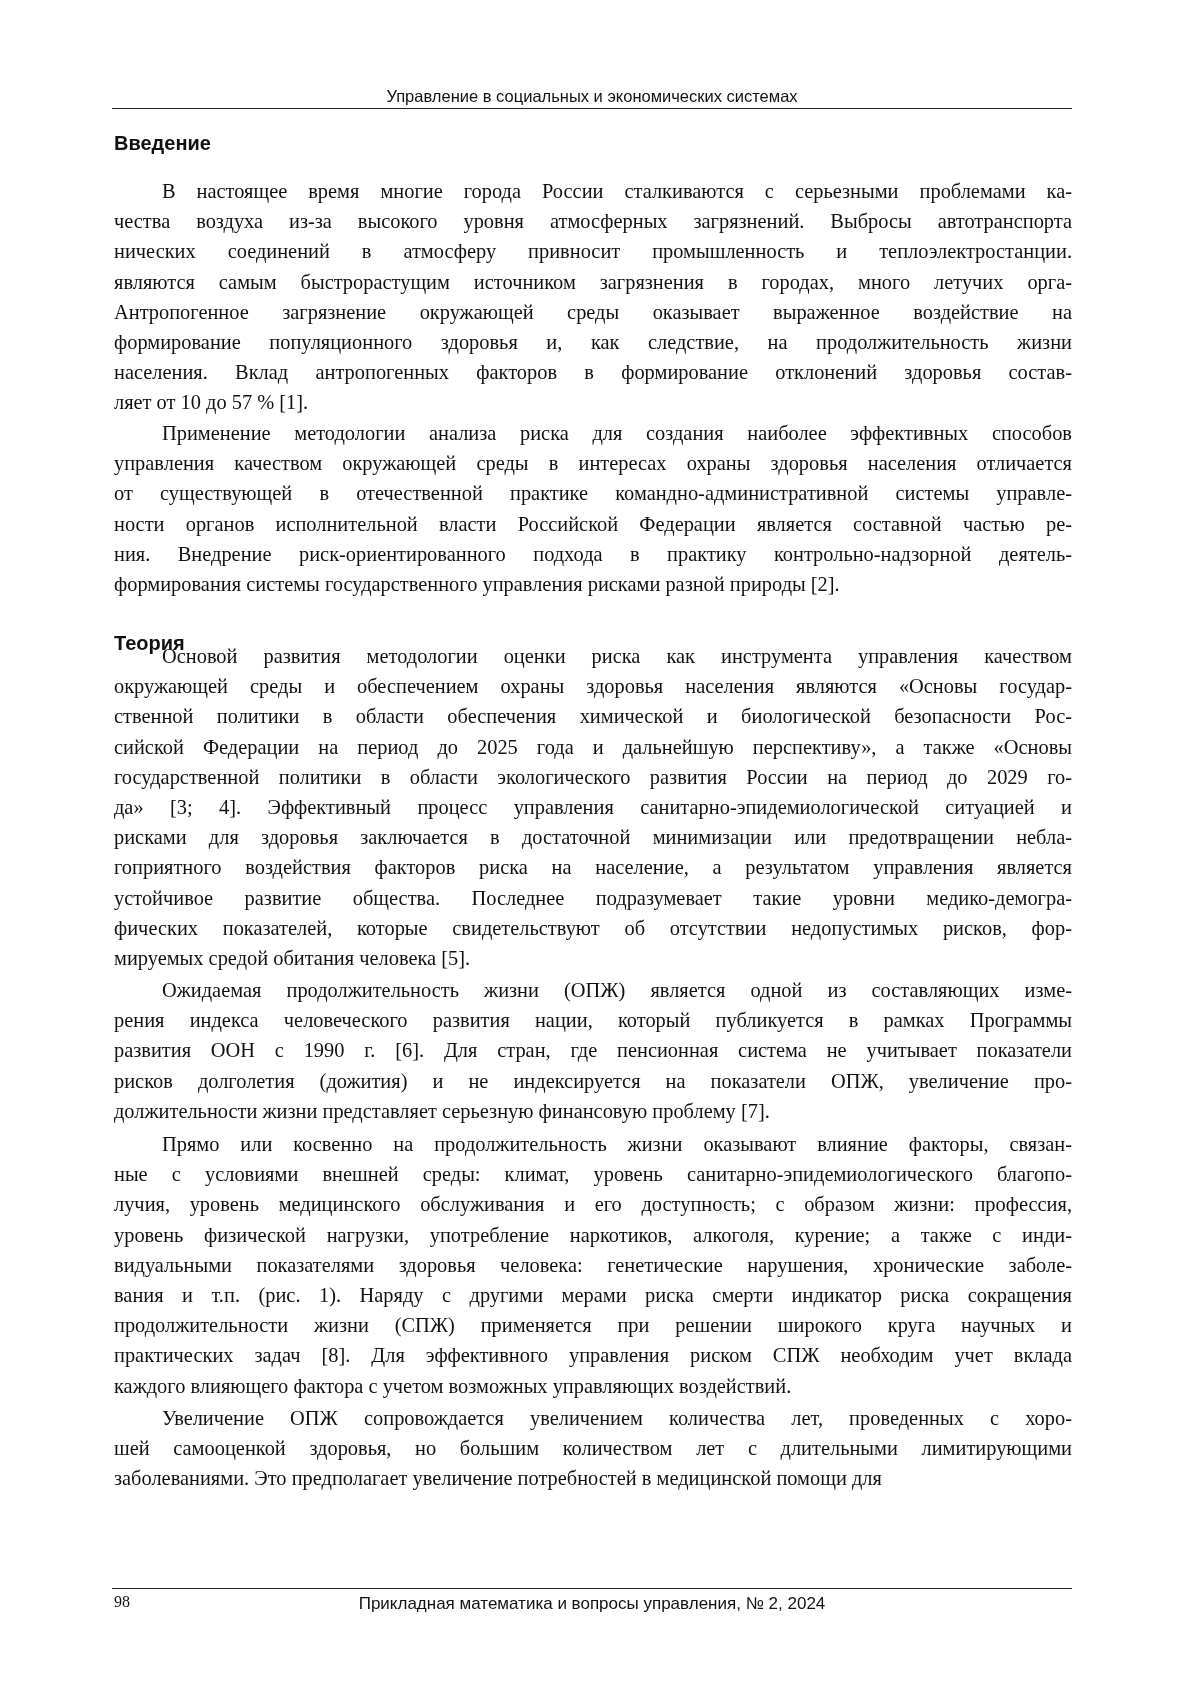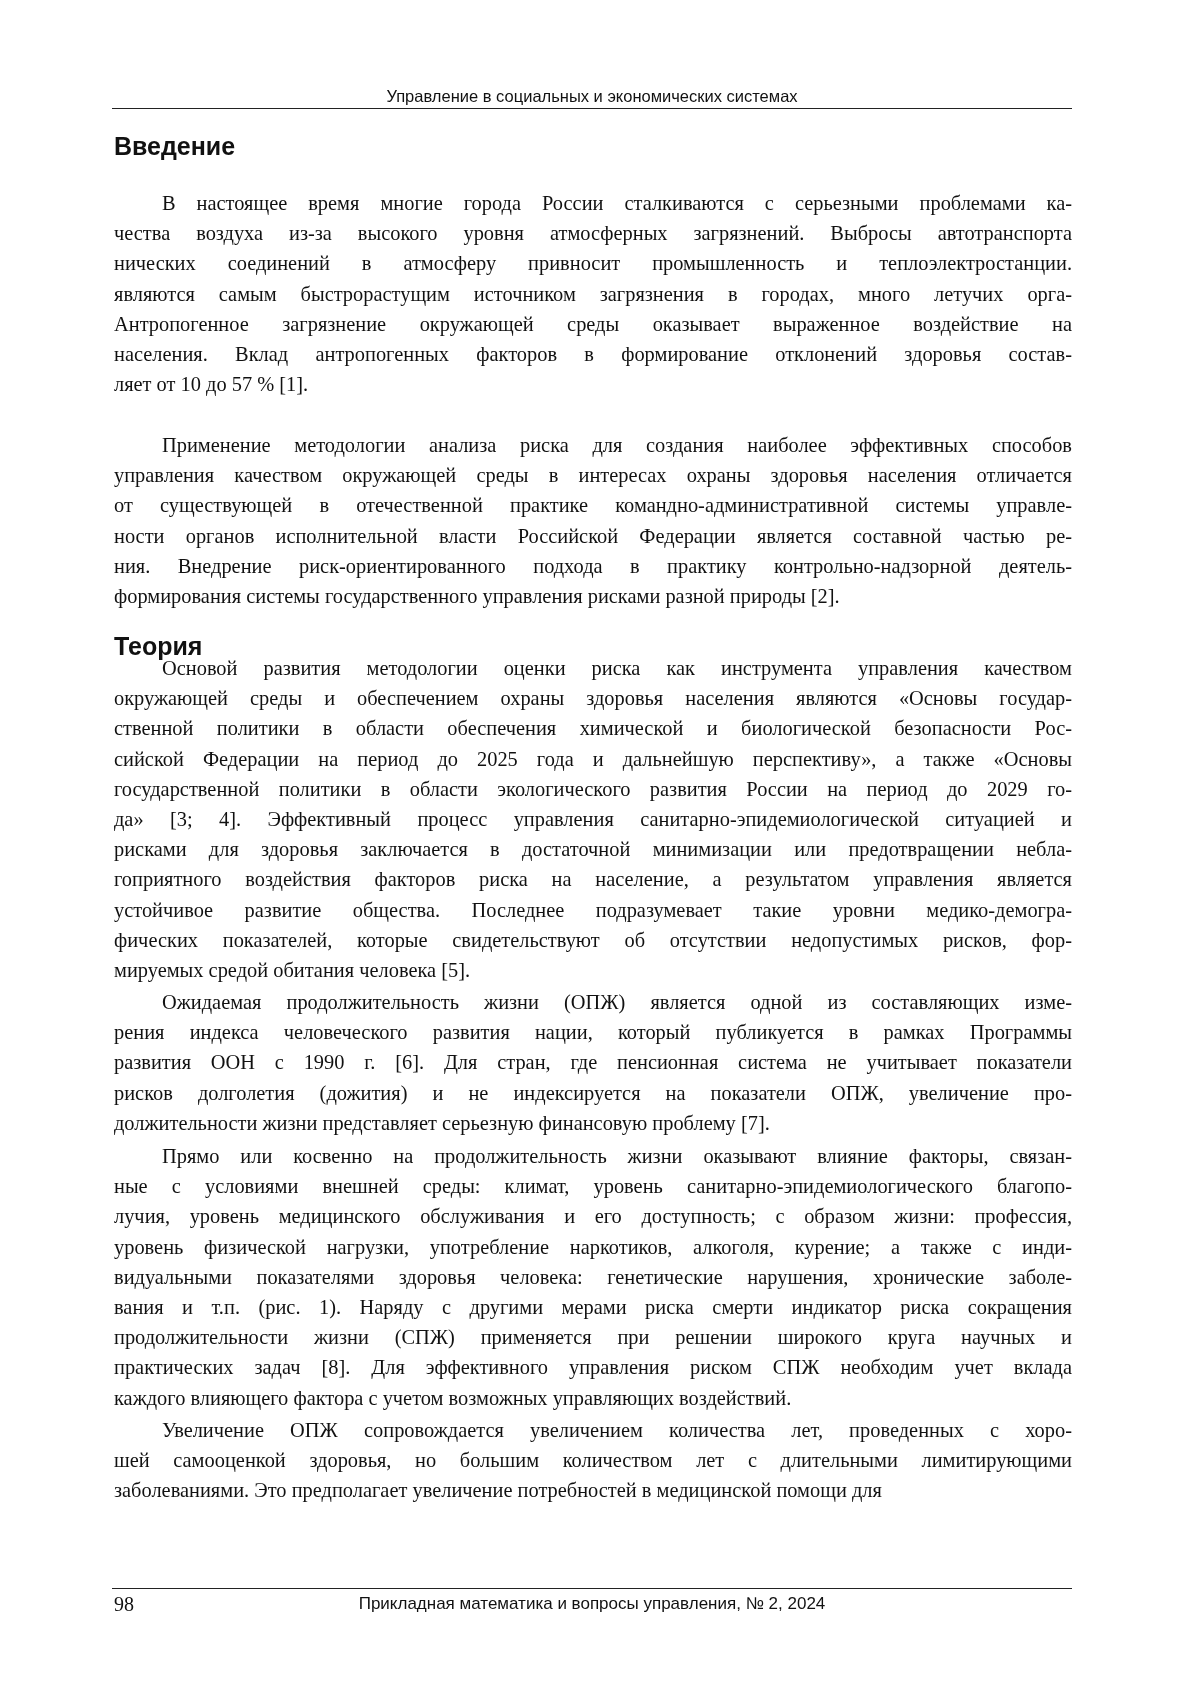--- a/index.html
+++ b/index.html
@@ -6,54 +6,55 @@
     body { width: 1200px; height: 1698px; position: relative; overflow: hidden; }
     .page { position: absolute; left: 112px; top: 0; width: 960px; }
     .running-head {
       position: absolute; top: 86px; left: 0; width: 960px; text-align: center;
       font-family: "Liberation Sans", sans-serif; font-size: 16.5px; color: #111;
       line-height: 20px;
     }
     .head-rule { position: absolute; top: 108px; left: 0; width: 960px; height: 0; border-top: 1.6px solid #222; }
     .section-title {
       position: absolute; left: 2px;
-      font-family: "Liberation Sans", sans-serif; font-weight: bold; font-size: 25px; color: #111;
+      font-family: "Liberation Sans", sans-serif; font-weight: bold; font-size: 20px; color: #111;
     }
-    .para-block { position: absolute; left: 2px; width: 958px; margin-top: 12px; }
+    .para-block { position: absolute; left: 2px; width: 958px; }
     .line {
       font-family: "Liberation Serif", serif; font-size: 20.4px; color: #111;
       height: 30.2px; line-height: 30.2px; white-space: nowrap;
       text-align: justify; text-align-last: justify; overflow: hidden;
     }
     .line.last { text-align-last: left; }
     .line.first { text-indent: 48px; }
     .foot-rule { position: absolute; top: 1588px; left: 0; width: 960px; height: 0; border-top: 1.6px solid #222; }
     .page-number {
       position: absolute; top: 1593px; left: 2px;
-      font-family: "Liberation Serif", serif; font-size: 20px; color: #111;
+      font-family: "Liberation Serif", serif; font-size: 16px; color: #111;
     }
     .running-foot {
       position: absolute; top: 1594px; left: 0; width: 960px; text-align: center;
       font-family: Liberation Sans, sans-serif; font-size: 17px; color: #111;
     }
   </style>
 </head>
 <body>
 
 <div class="page">
   <div class="running-head">Управление в социальных и экономических системах</div>
   <div class="head-rule"></div>
 
   <div class="section-title" style="top:132px;">Введение</div>
   <div class="para-block" style="top:176px;">
       <div class="line first">В настоящее время многие города России сталкиваются с серьезными проблемами ка-</div>
       <div class="line">чества воздуха из-за высокого уровня атмосферных загрязнений. Выбросы автотранспорта</div>
       <div class="line">нических соединений в атмосферу привносит промышленность и теплоэлектростанции.</div>
       <div class="line">являются самым быстрорастущим источником загрязнения в городах, много летучих орга-</div>
       <div class="line">Антропогенное загрязнение окружающей среды оказывает выраженное воздействие на</div>
+      <div class="line">формирование популяционного здоровья и, как следствие, на продолжительность жизни</div>
       <div class="line">населения. Вклад антропогенных факторов в формирование отклонений здоровья состав-</div>
       <div class="line last">ляет от 10 до 57 % [1].</div>
     </div>
   <div class="para-block" style="top:418px;">
       <div class="line first">Применение методологии анализа риска для создания наиболее эффективных способов</div>
       <div class="line">управления качеством окружающей среды в интересах охраны здоровья населения отличается</div>
       <div class="line">от существующей в отечественной практике командно-административной системы управле-</div>
       <div class="line">ности органов исполнительной власти Российской Федерации является составной частью ре-</div>
       <div class="line">ния. Внедрение риск-ориентированного подхода в практику контрольно-надзорной деятель-</div>
       <div class="line last">формирования системы государственного управления рисками разной природы [2].</div>

